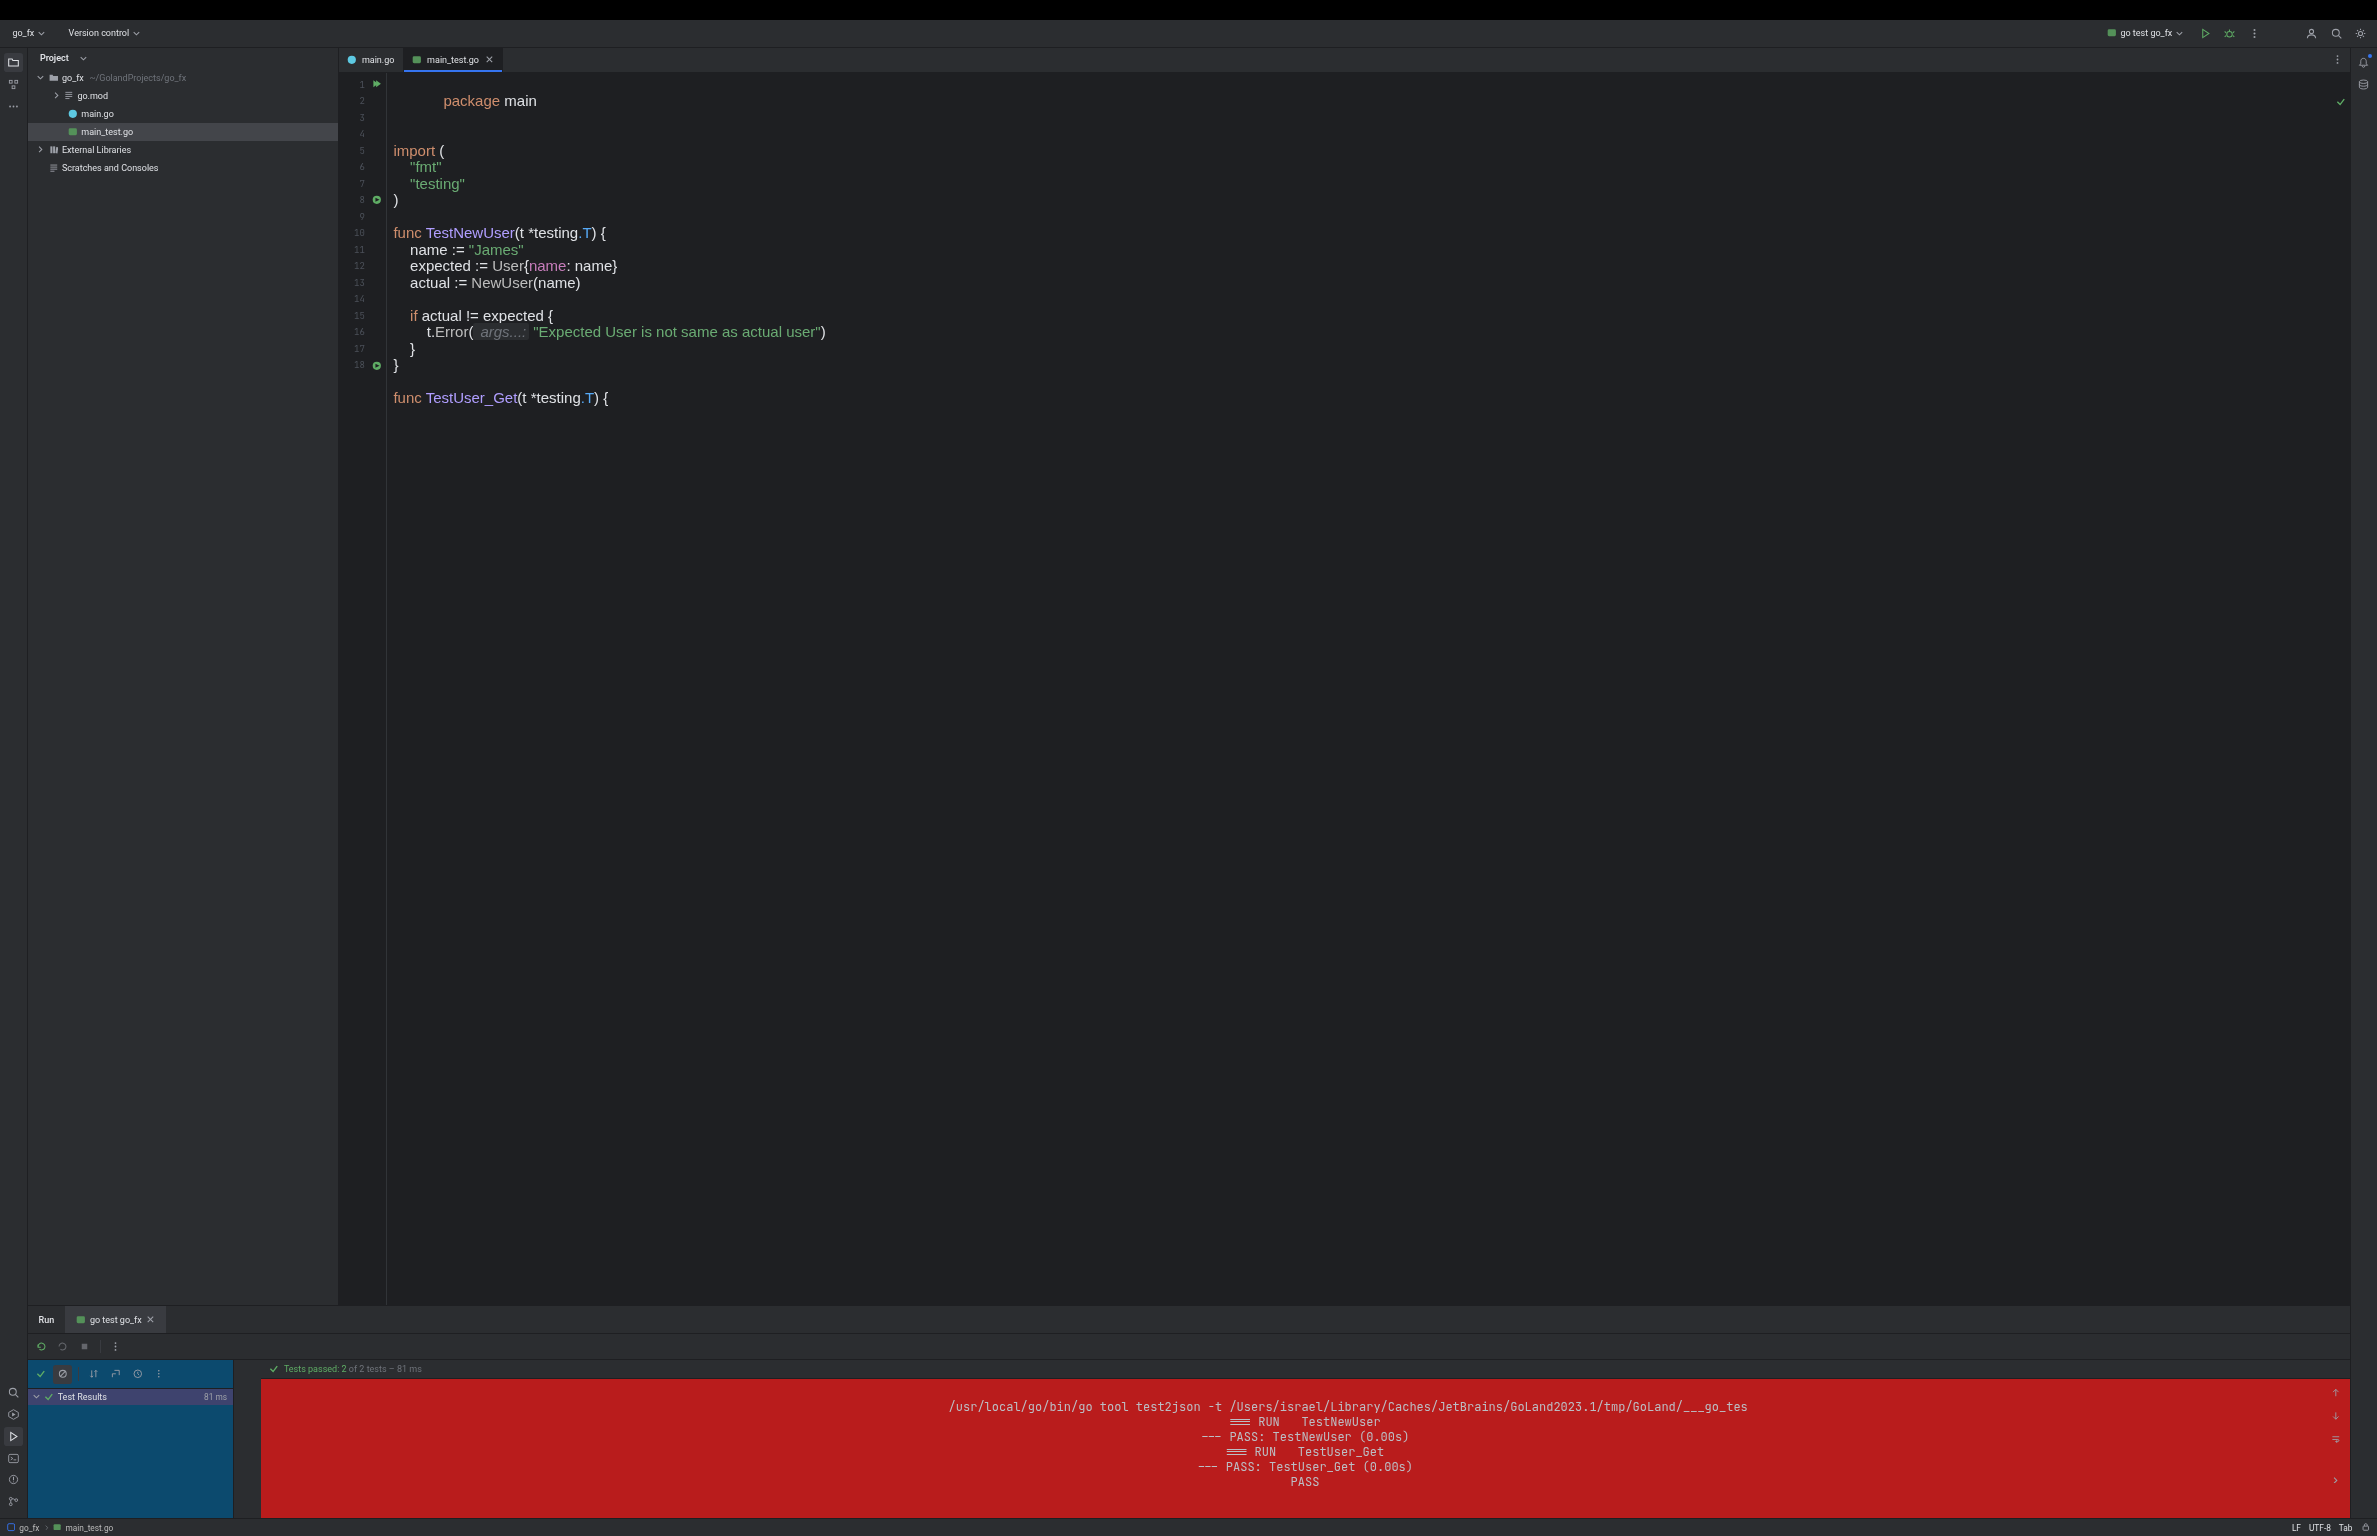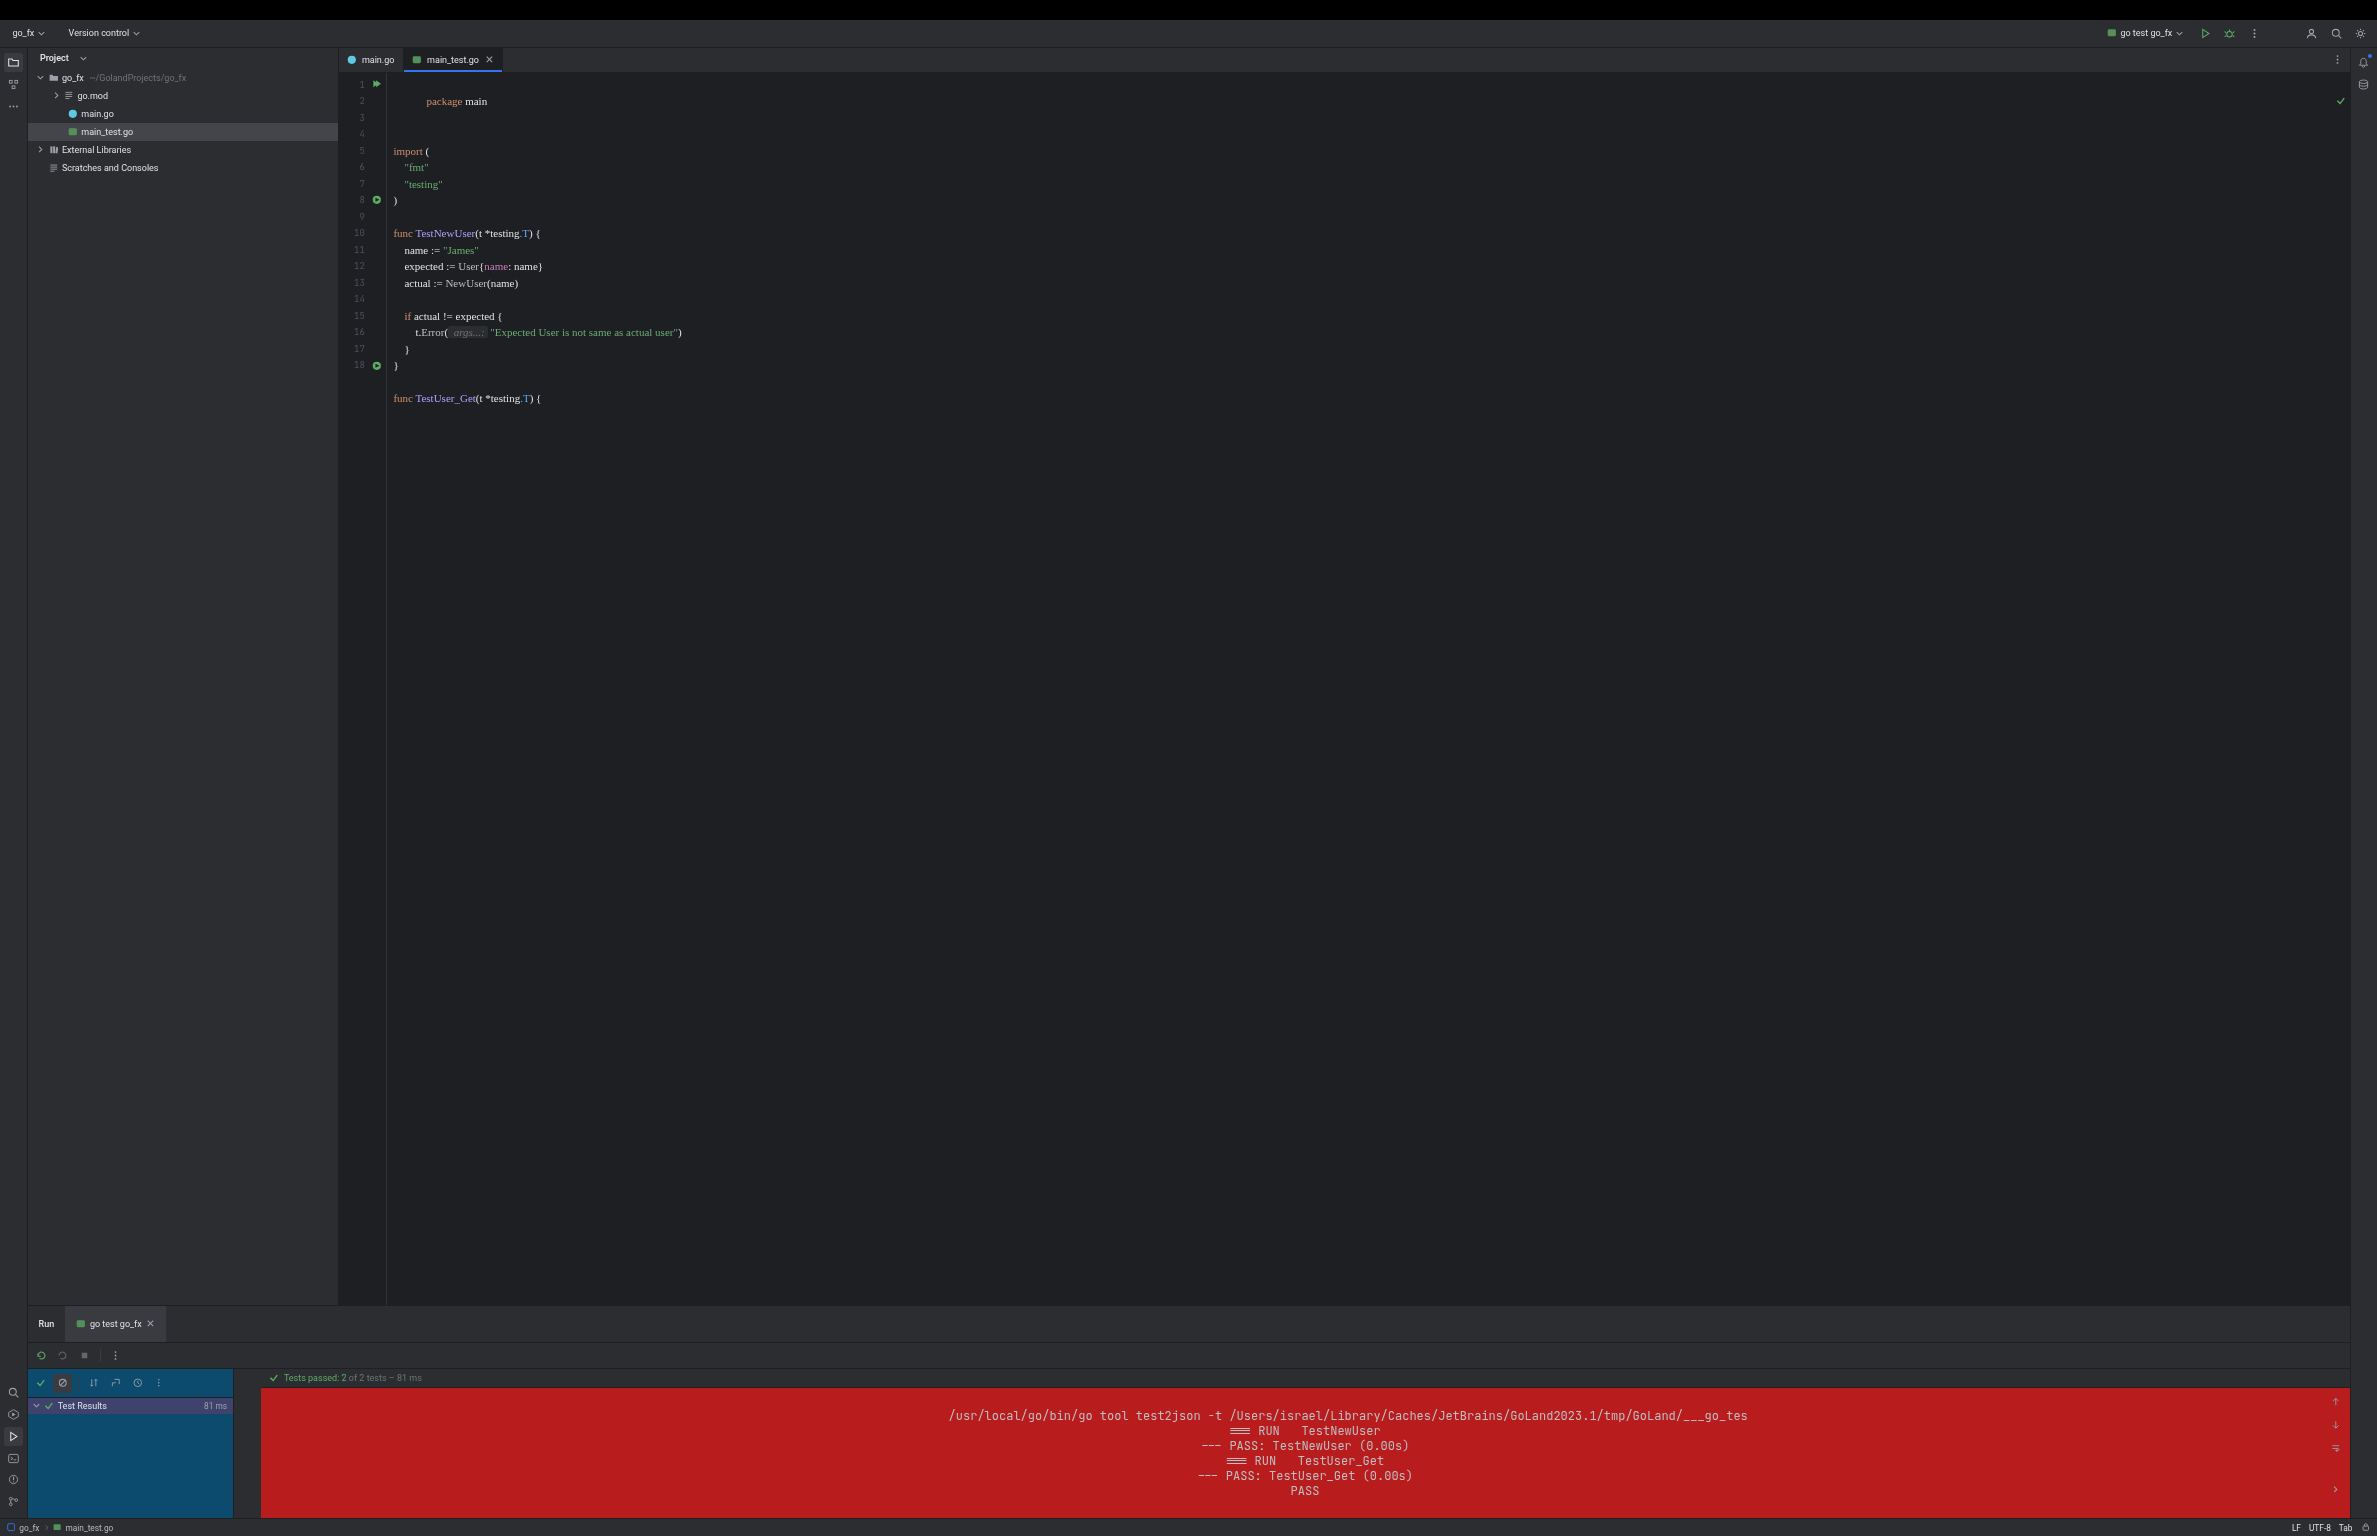--- a/index.html
+++ b/index.html
@@ -198,22 +198,22 @@
     }
     .gutter-icon {
       position: absolute;
       right: 4.1px;
       width: 9.6px;
       height: 9.6px;
     }
     .code {
       flex: 1;
       background: #1e1f22;
-      font-family: Liberation Serif, serif;
-      font-size: 11px;
+      font-family: Liberation Sans, sans-serif;
+      font-size: 15px;
       line-height: 16.5px;
       padding: 4.1px 6.9px;
       white-space: pre;
       overflow: auto;
       position: relative;
     }
     .code .kw { color: #cf8e6d; }
     .code .str { color: #6aab73; }
     .code .fn-name { color: #b09eff; }
     .code .type { color: #57aaf7; }
@@ -228,21 +228,21 @@
     }
     
     .run-panel {
       height: 213px;
       background: #2b2d30;
       display: flex;
       flex-direction: column;
       border-top: 0.7px solid #1e1f22;
     }
     .run-header {
-      height: 37px;
+      height: 28px;
       display: flex;
       align-items: stretch;
       border-bottom: 0.7px solid #1e1f22;
     }
     .run-tab {
       padding: 0 11px;
       display: flex;
       align-items: center;
       gap: 4.1px;
       position: relative;

